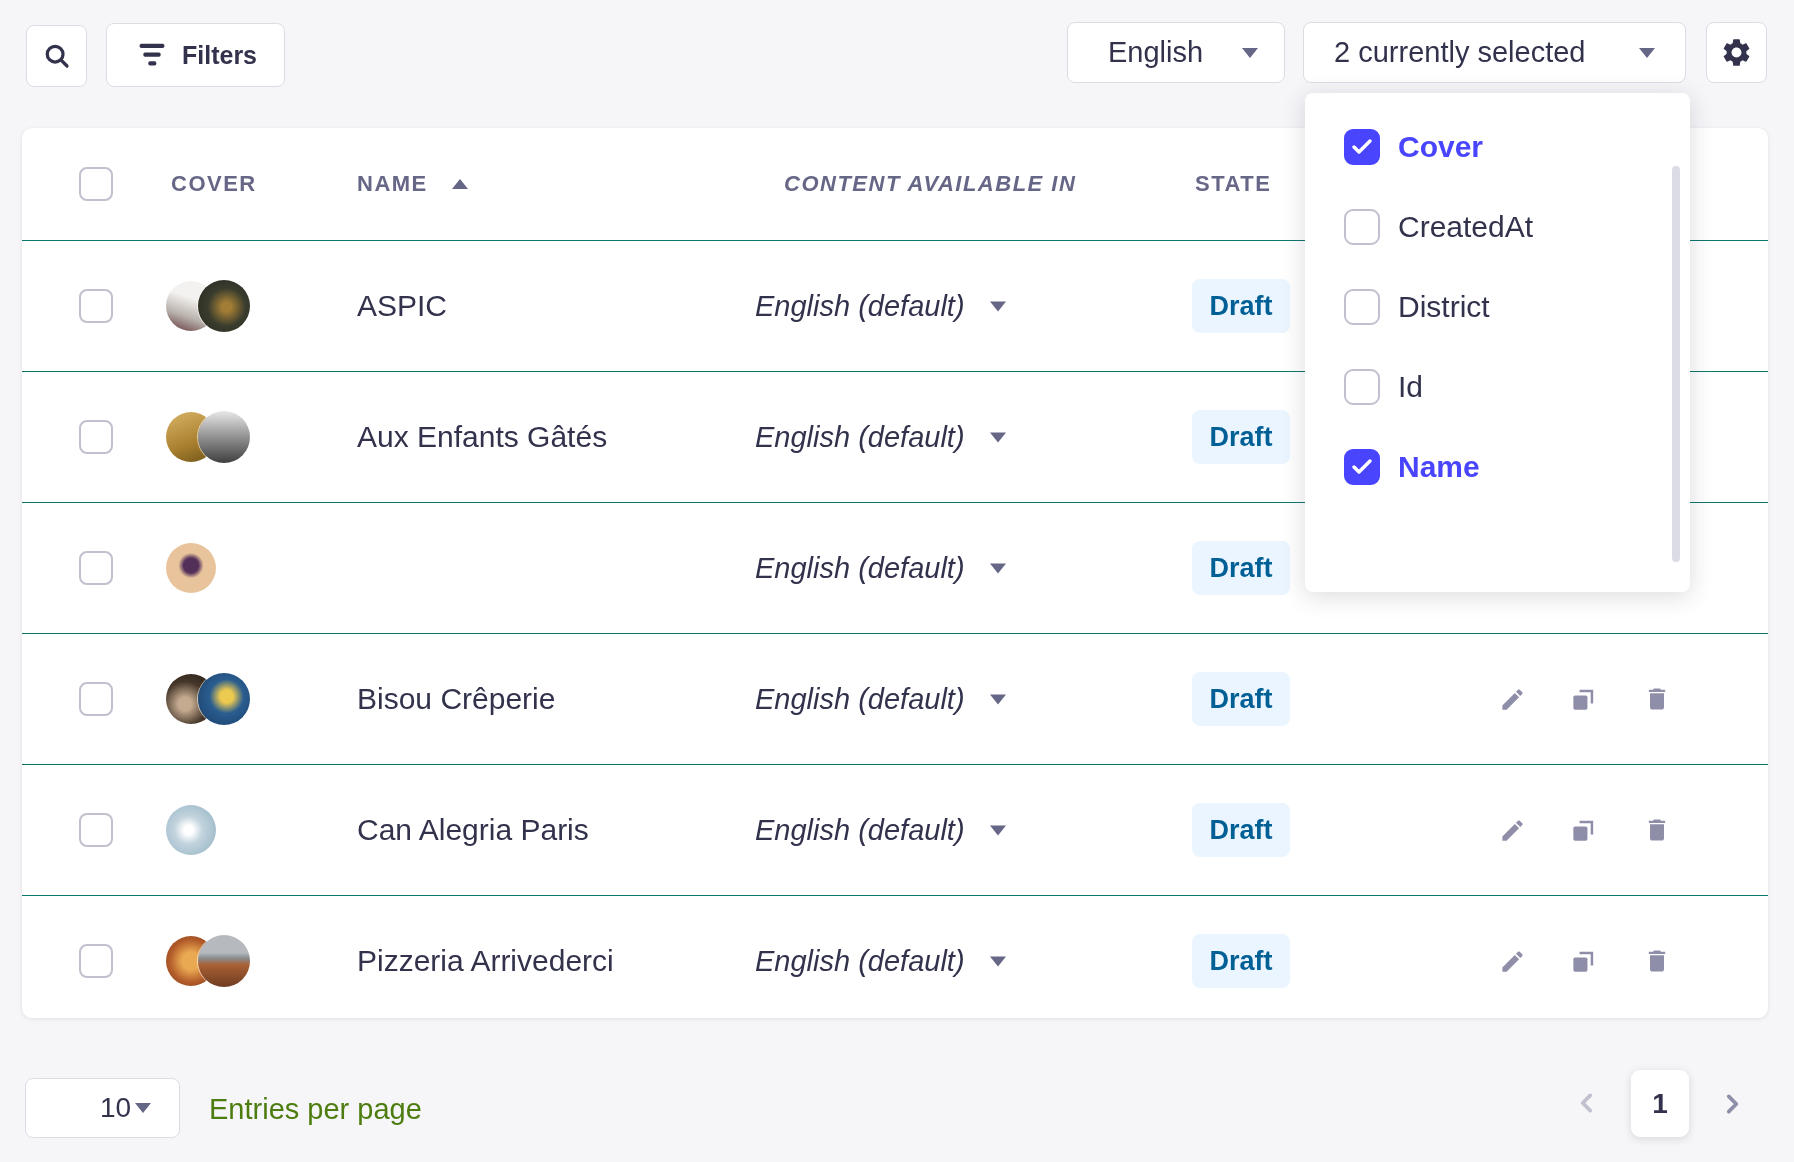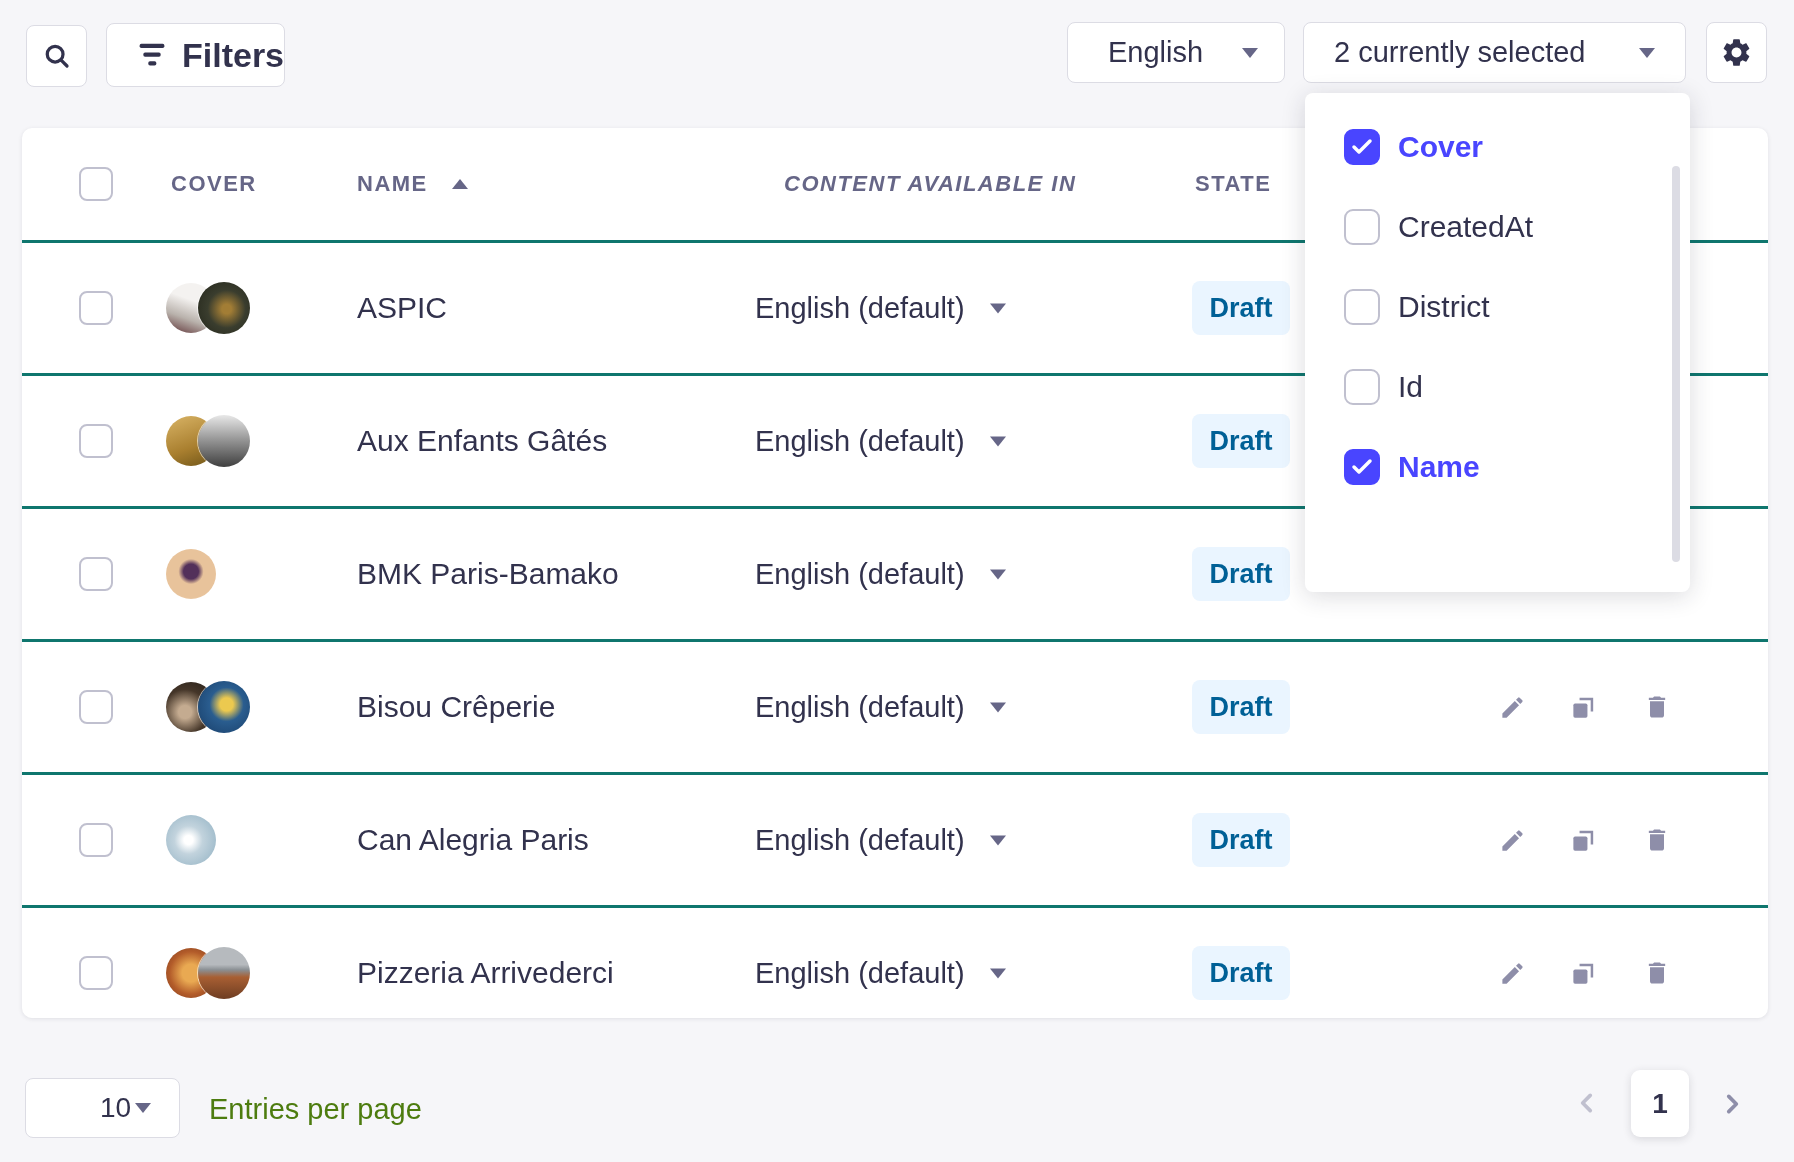--- a/index.html
+++ b/index.html
@@ -12,52 +12,52 @@
   .abs{position:absolute;box-sizing:border-box;}
   
   .btn{
     position:absolute;box-sizing:border-box;background:#fff;
     border:1.5px solid #dcdce4;border-radius:8px;
     display:flex;align-items:center;cursor:pointer;
   }
   .btn.center{justify-content:center;}
   #search-btn{left:26px;top:25px;width:61px;height:62px;}
   #filters-btn{left:106px;top:23px;width:179px;height:64px;padding-left:30px;gap:15px;}
-  #filters-btn .lbl{font-size:34px;font-weight:700;color:#32324d;}
+  #filters-btn .lbl{font-size:25px;font-weight:700;color:#32324d;}
   #locale-select{left:1067px;top:22px;width:218px;height:61px;padding:0 26px 0 40px;justify-content:space-between;}
   #columns-select{left:1303px;top:22px;width:383px;height:61px;padding:16px 30px;justify-content:space-between;}
   .select-val{font-size:29px;color:#32324d;}
   .caret-down{width:0;height:0;border-left:8px solid transparent;border-right:8px solid transparent;border-top:10px solid #666687;}
   #gear-btn{left:1706px;top:22px;width:61px;height:61px;}
   
   #card{
     left:22px;top:128px;width:1746px;height:890px;background:#fff;
     border-radius:10px;box-shadow:0 1px 4px rgba(33,33,52,.1);
   }
   #thead{position:relative;height:112px;}
   .hlbl{position:absolute;top:50%;transform:translateY(-50%);
     font-size:22px;font-weight:700;letter-spacing:1.5px;color:#666687;}
   .tri-up{position:absolute;top:50%;transform:translateY(-50%);
     width:0;height:0;border-left:8px solid transparent;border-right:8px solid transparent;border-bottom:10px solid #666687;}
-  .trow{position:relative;height:130px;border-top:3px solid #0f766e;}
+  .trow{position:relative;height:130px;border-top:1px solid #0f766e;}
   .cb{
     position:absolute;width:34px;height:34px;box-sizing:border-box;
     border:2px solid #c0c0cf;border-radius:8px;background:#fff;cursor:pointer;
   }
   .cb.checked{background:#4945ff;border-color:#4945ff;display:flex;align-items:center;justify-content:center;}
   #thead .cb{left:57px;top:39px;}
   .trow .cb{left:57px;top:48px;}
   .avs{position:absolute;left:144px;top:50%;transform:translateY(-50%);width:90px;height:54px;}
   .av{position:absolute;border-radius:50%;top:50%;transform:translateY(-50%);}
   .av.one{width:50px;height:50px;left:0;}
   .av.two{width:52px;height:52px;left:32px;z-index:2;box-shadow:0 0 0 1px rgba(255,255,255,.6);}
   .row-name{position:absolute;left:335px;top:50%;transform:translateY(-50%);
     font-size:30px;font-weight:500;color:#32324d;white-space:nowrap;}
   .lang{position:absolute;left:733px;top:50%;transform:translateY(-50%);
-    display:flex;align-items:center;cursor:pointer;}
+    display:flex;align-items:center;cursor:pointer;font-style:italic;}
   .lang .t{font-size:29px;color:#32324d;}
   .lang .caret-down{position:absolute;left:235px;border-left-width:8px;border-right-width:8px;border-top-width:10px;}
   .badge{
     position:absolute;left:1170px;top:38px;width:98px;height:54px;border-radius:8px;
     background:#eaf5ff;color:#006096;font-size:27px;font-weight:600;
     display:flex;align-items:center;justify-content:center;
   }
   .act{position:absolute;top:43px;width:44px;height:44px;display:flex;align-items:center;justify-content:center;cursor:pointer;background:none;border:none;padding:0;}
   .act.edit{left:1468px;} .act.dup{left:1539px;} .act.del{left:1613px;}
   
@@ -206,21 +206,20 @@
           <path d="M6 19c0 1.1.9 2 2 2h8c1.1 0 2-.9 2-2V7H6v12zM19 4h-3.5l-1-1h-5l-1 1H5v2h14V4z"></path>
         </svg>
       </button>
   </div>
 
   <div class="trow">
     <span class="cb"></span>
     <span class="avs">
       <span class="av one p-r2"></span>
     </span>
-    <span class="row-name">BMK Paris-Bamako</span>
     <span class="lang">
       <span class="t">English (default)</span>
       <span class="caret-down"></span>
     </span>
     <span class="badge">Draft</span>
     <button class="act edit">
         <svg width="27" height="27" viewBox="0 0 24 24" fill="#8e8ea9">
           <path d="M3 17.25V21h3.75L17.81 9.94l-3.75-3.75L3 17.25zM20.71 7.04c.39-.39.39-1.02 0-1.41l-2.34-2.34a.9959.9959 0 0 0-1.41 0l-1.83 1.83 3.75 3.75 1.83-1.83z"></path>
         </svg>
       </button>

